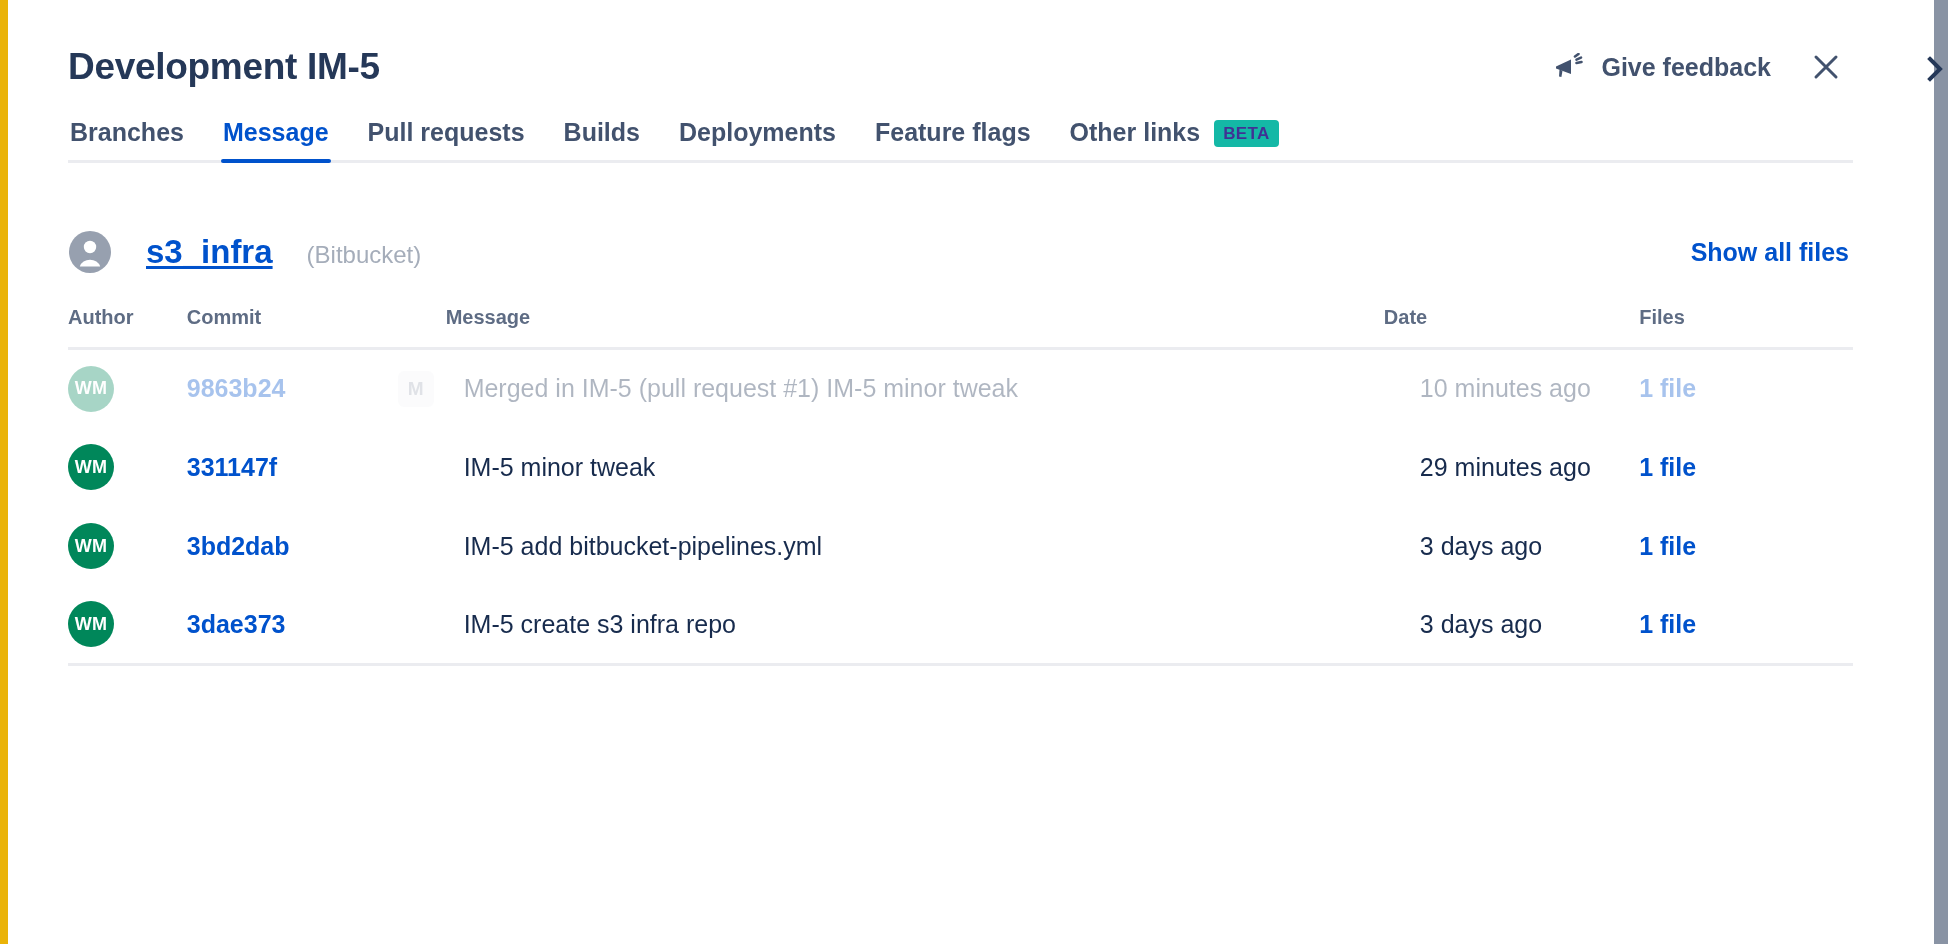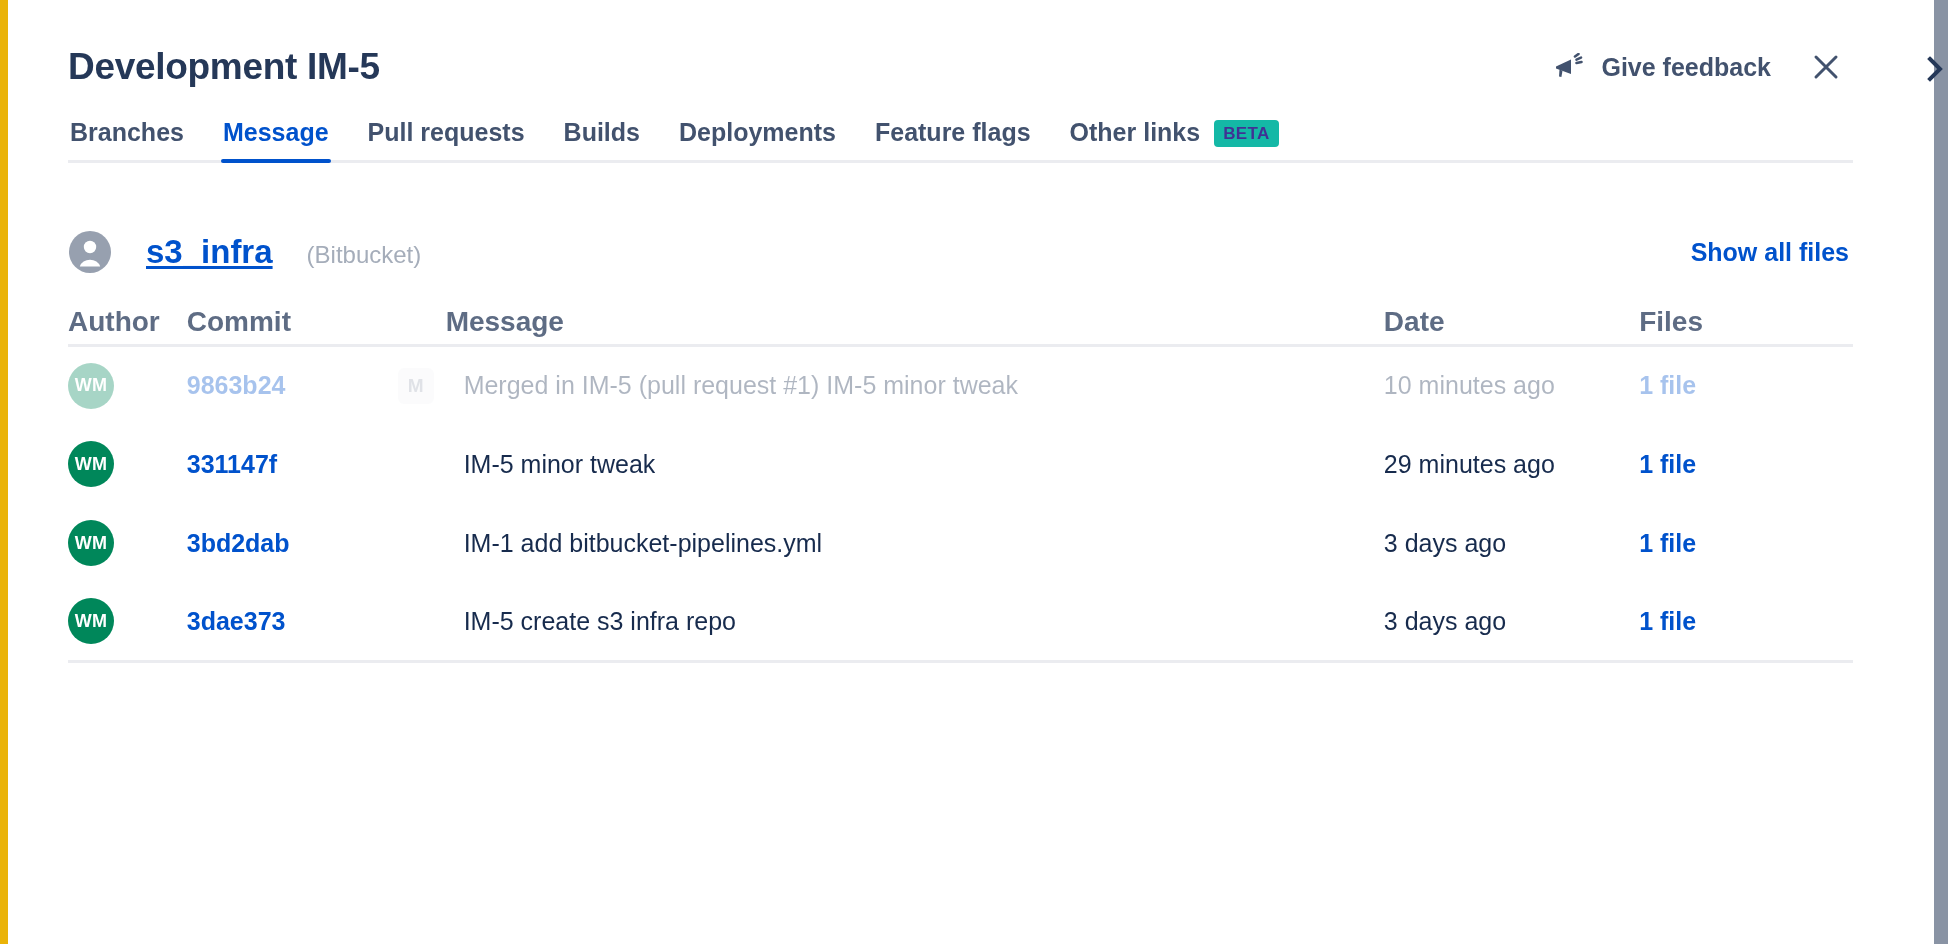--- a/index.html
+++ b/index.html
@@ -203,24 +203,24 @@
 
   
   .commits-table {
     width: 100%;
     margin-top: 32px;
     border-collapse: collapse;
     table-layout: fixed;
   }
   .commits-table th {
     text-align: left;
-    font-size: 28px;
+    font-size: 20px;
     font-weight: 700;
     color: #5e6c84;
-    padding: 0 0 6px 0;
+    padding: 0 0 18px 0;
     border-bottom: 3px solid #ebecf0;
   }
   .commits-table td {
     padding: 0;
     height: 79px;
     vertical-align: middle;
     border-bottom: 0;
   }
   .commits-table tbody tr:last-child td {
     border-bottom: 3px solid #ebecf0;
@@ -285,20 +285,21 @@
     white-space: nowrap;
     overflow: hidden;
     text-overflow: ellipsis;
     text-align: center;
   }
 
   .commit-date {
     font-size: 25px;
     color: #172b4d;
     white-space: nowrap;
+    margin-left: 36px;
   }
   .files-link {
     font-size: 25px;
     font-weight: 600;
     color: #0052cc;
     cursor: pointer;
     white-space: nowrap;
   }
 
   tr.faded { opacity: 0.34; }
@@ -444,21 +445,21 @@
         <tr>
           <td>
             <div class="avatar" style="background: rgb(0, 135, 90);">WM</div>
           </td>
           <td>
             <span class="commit-hash">3bd2dab</span>
           </td>
           <td>
             <div class="message-cell">
               <span class="merge-spacer"></span>
-              <span class="commit-message">IM-1 add bitbucket-pipelines.yml</span>
+              <span class="commit-message">IM-5 add bitbucket-pipelines.yml</span>
             </div>
           </td>
           <td>
             <span class="commit-date">3 days ago</span>
           </td>
           <td>
             <span class="files-link">1 file</span>
           </td>
         </tr>
 

